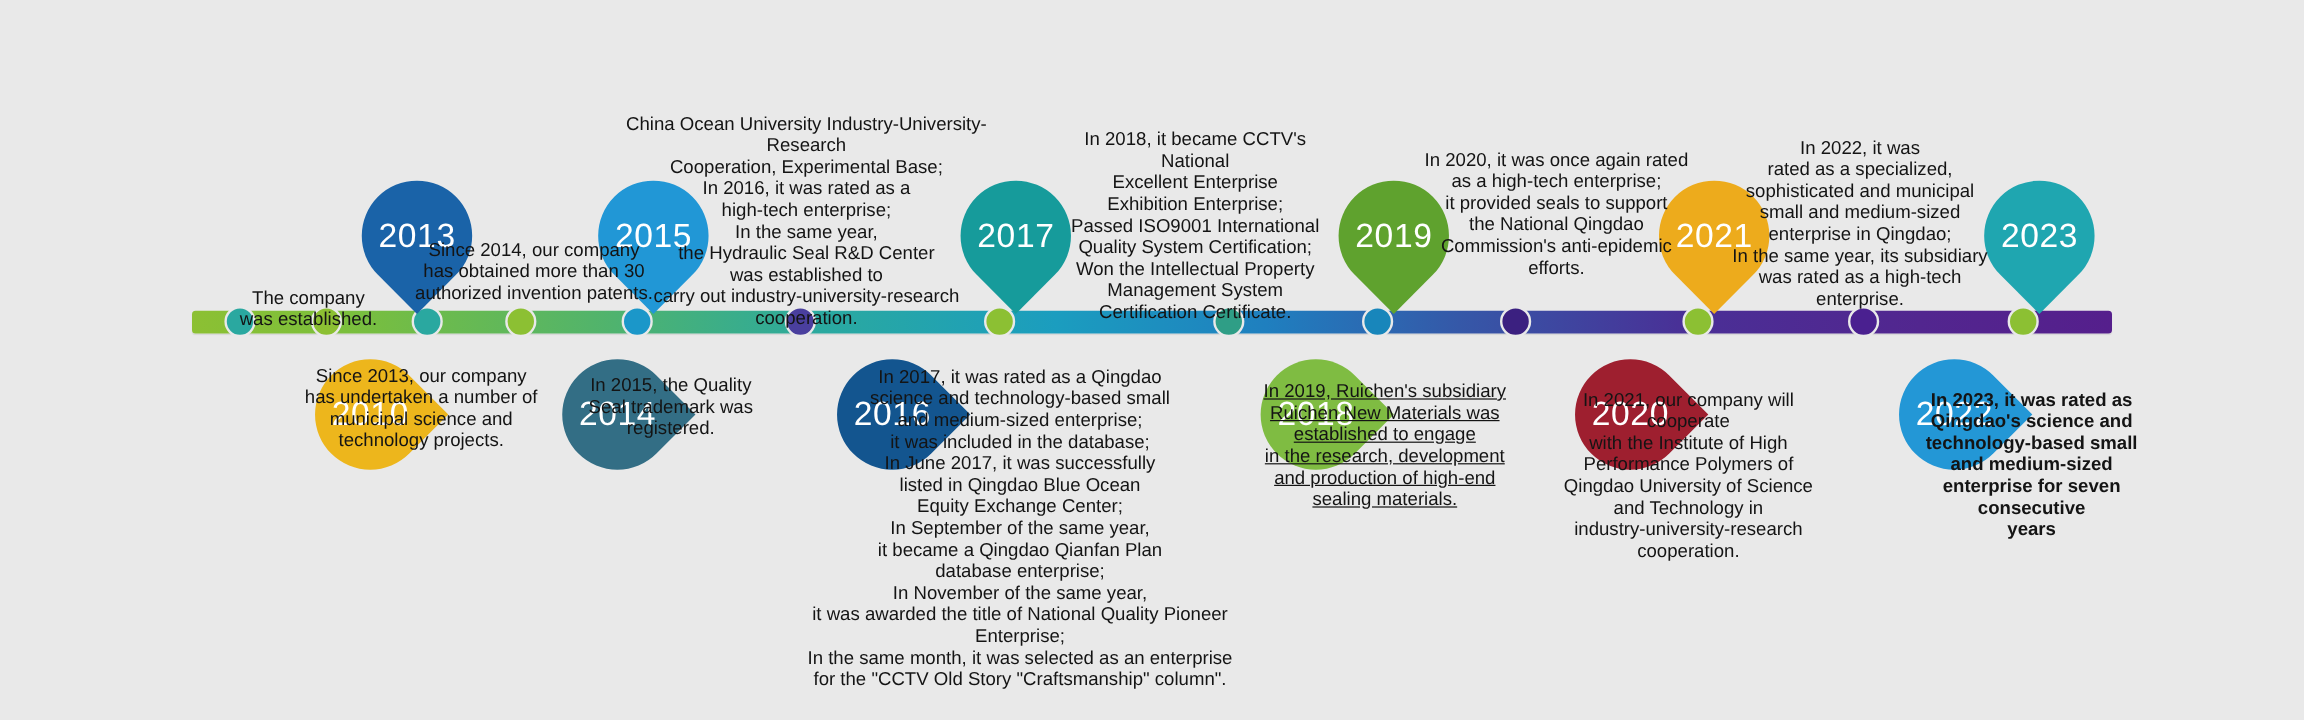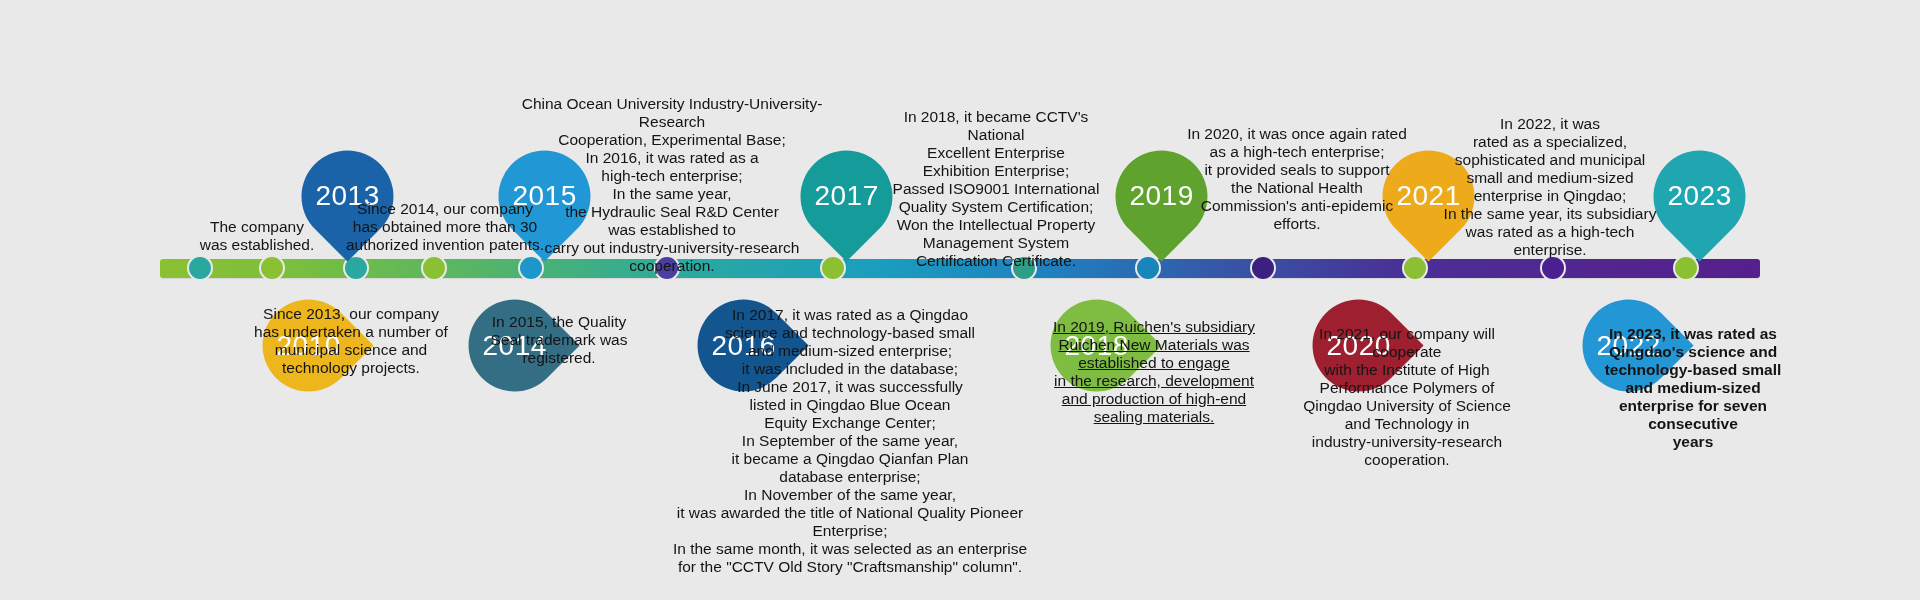--- a/index.html
+++ b/index.html
@@ -152,31 +152,31 @@
 Excellent Enterprise
 Exhibition Enterprise;
 Passed ISO9001 International
 Quality System Certification;
 Won the Intellectual Property
 Management System
 Certification Certificate.</div>
       <div class="cap" style="left: 1186px; top: 125px; width: 222px;">In 2020, it was once again rated
 as a high-tech enterprise;
 it provided seals to support
-the National Health
+the National Qingdao
 Commission's anti-epidemic
 efforts.</div>
       <div class="cap" style="left: 1434px; top: 115px; width: 232px;">In 2022, it was
 rated as a specialized,
 sophisticated and municipal
 small and medium-sized
 enterprise in Qingdao;
 In the same year, its subsidiary
 was rated as a high-tech enterprise.</div>
-      <div class="cap" style="left: 182px; top: 218px; width: 150px; text-align: center;">The company
+      <div class="cap" style="left: 182px; top: 240px; width: 150px; text-align: center;">The company
 was established.</div>
     </div>
   <div id="caps-bottom-layer">
       <div class="cap" style="left: 248px; top: 305px; width: 206px;">Since 2013, our company
 has undertaken a number of
 municipal science and
 technology projects.</div>
       <div class="cap" style="left: 458px; top: 313px; width: 202px;">In 2015, the Quality
 Seal trademark was registered.</div>
       <div class="cap" style="left: 640px; top: 306px; width: 420px;">In 2017, it was rated as a Qingdao

